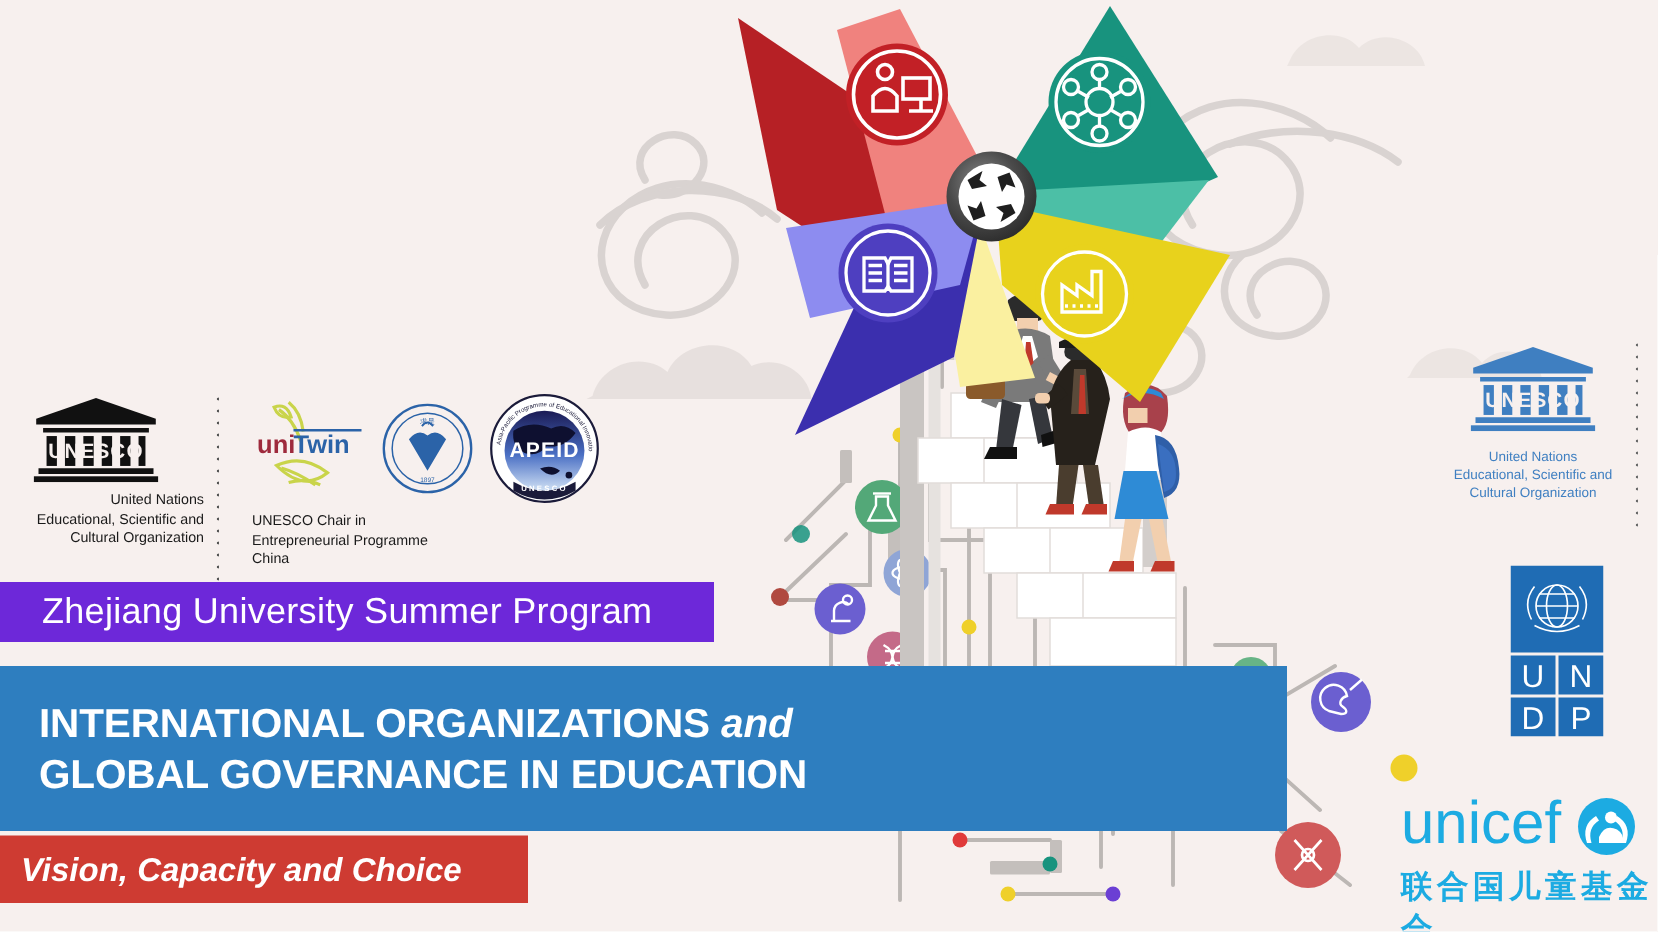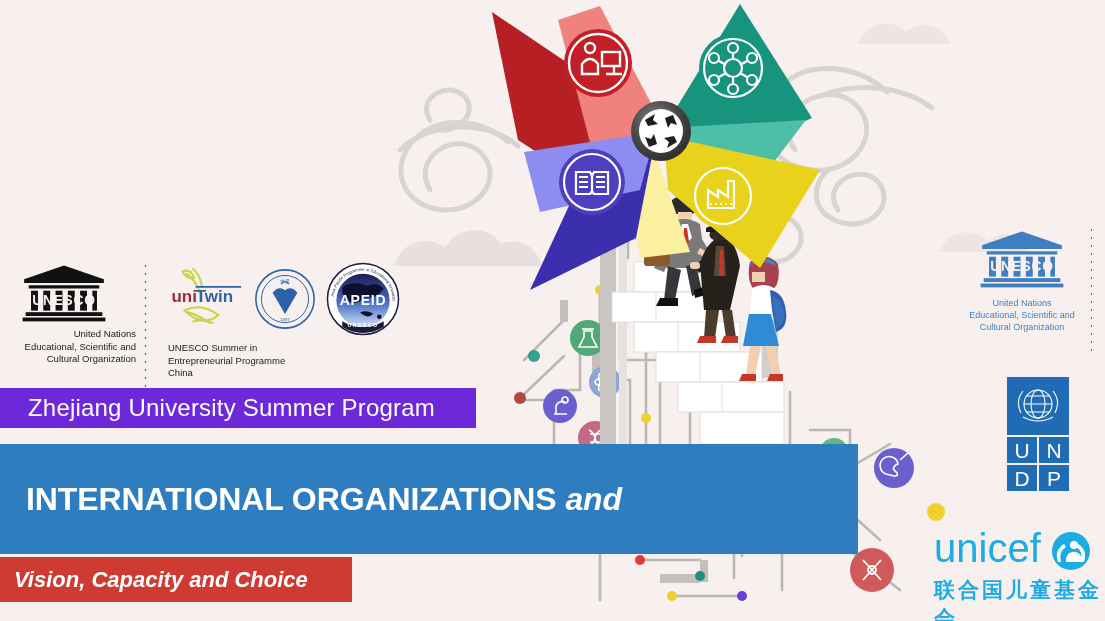--- a/index.html
+++ b/index.html
@@ -28,21 +28,21 @@
     white-space:nowrap;
   }
 
   #band-title{
     left:0;top:444px;width:858px;height:110px;
     background:#2e7ebf;
     padding-left:26px;
     flex-direction:column;align-items:flex-start;justify-content:center;
   }
   #band-title .line{
-    color:#ffffff;font-size:32px;font-weight:bold;line-height:1.26;
+    color:#ffffff;font-size:27px;font-weight:bold;line-height:1.26;
     white-space:nowrap;letter-spacing:-0.1px;
   }
   #band-title .line em{font-style:italic;font-weight:bold;}
 
   #band-sub{
     left:0;top:557px;width:352px;height:45px;
     background:#ce3b32;
     padding-left:14px;
   }
   #band-sub .txt{
@@ -411,35 +411,36 @@
           <text x="50" y="58" font-family="Liberation Sans, sans-serif" font-size="19" font-weight="bold" fill="#ffffff" text-anchor="middle" letter-spacing="1">APEID</text>
           <path id="apeidArc" d="M10 52 a40 40 0 0 1 80 0" fill="none"></path>
           <text font-family="Liberation Sans, sans-serif" font-size="5.6" fill="#1b1b3a">
             <textPath href="#apeidArc" startOffset="4%">Asia-Pacific Programme of Educational Innovation for Development</textPath>
           </text>
           <path d="M22 80 q28 16 56 0 l0 8 q-28 16 -56 0 z" fill="#1b1b3a"></path>
           <text x="50" y="88" font-family="Liberation Sans, sans-serif" font-size="7" font-weight="bold" fill="#ffffff" text-anchor="middle" letter-spacing="2">UNESCO</text>
         </svg>
       </div>
       <div class="logo-cap" style="margin-top:6px;">
-        <div>UNESCO Summer in</div>
+        <div>UNESCO Chair in</div>
         <div>Entrepreneurial Programme</div>
         <div>China</div>
       </div>
     </div>
   </div>
 
   <div class="band" id="band-program">
     <span class="txt">Zhejiang University Summer Program</span>
   </div>
 
   <div class="band" id="band-title">
     <div class="line">
       <span>INTERNATIONAL ORGANIZATIONS </span><em>and</em>
     </div>
+    <div class="line">GLOBAL GOVERNANCE IN EDUCATION</div>
   </div>
 
   <div class="band" id="band-sub">
     <span class="txt">Vision, Capacity and Choice</span>
   </div>
 
   <div id="unesco-right">
     <svg width="92" height="62" viewBox="0 0 120 80">
       <path d="M8 22 L60 4 L112 22 L112 27 L8 27 Z" fill="#3f7fc1"></path>
       <path d="M14 30 L106 30 L106 34 L14 34 Z" fill="#3f7fc1"></path>

